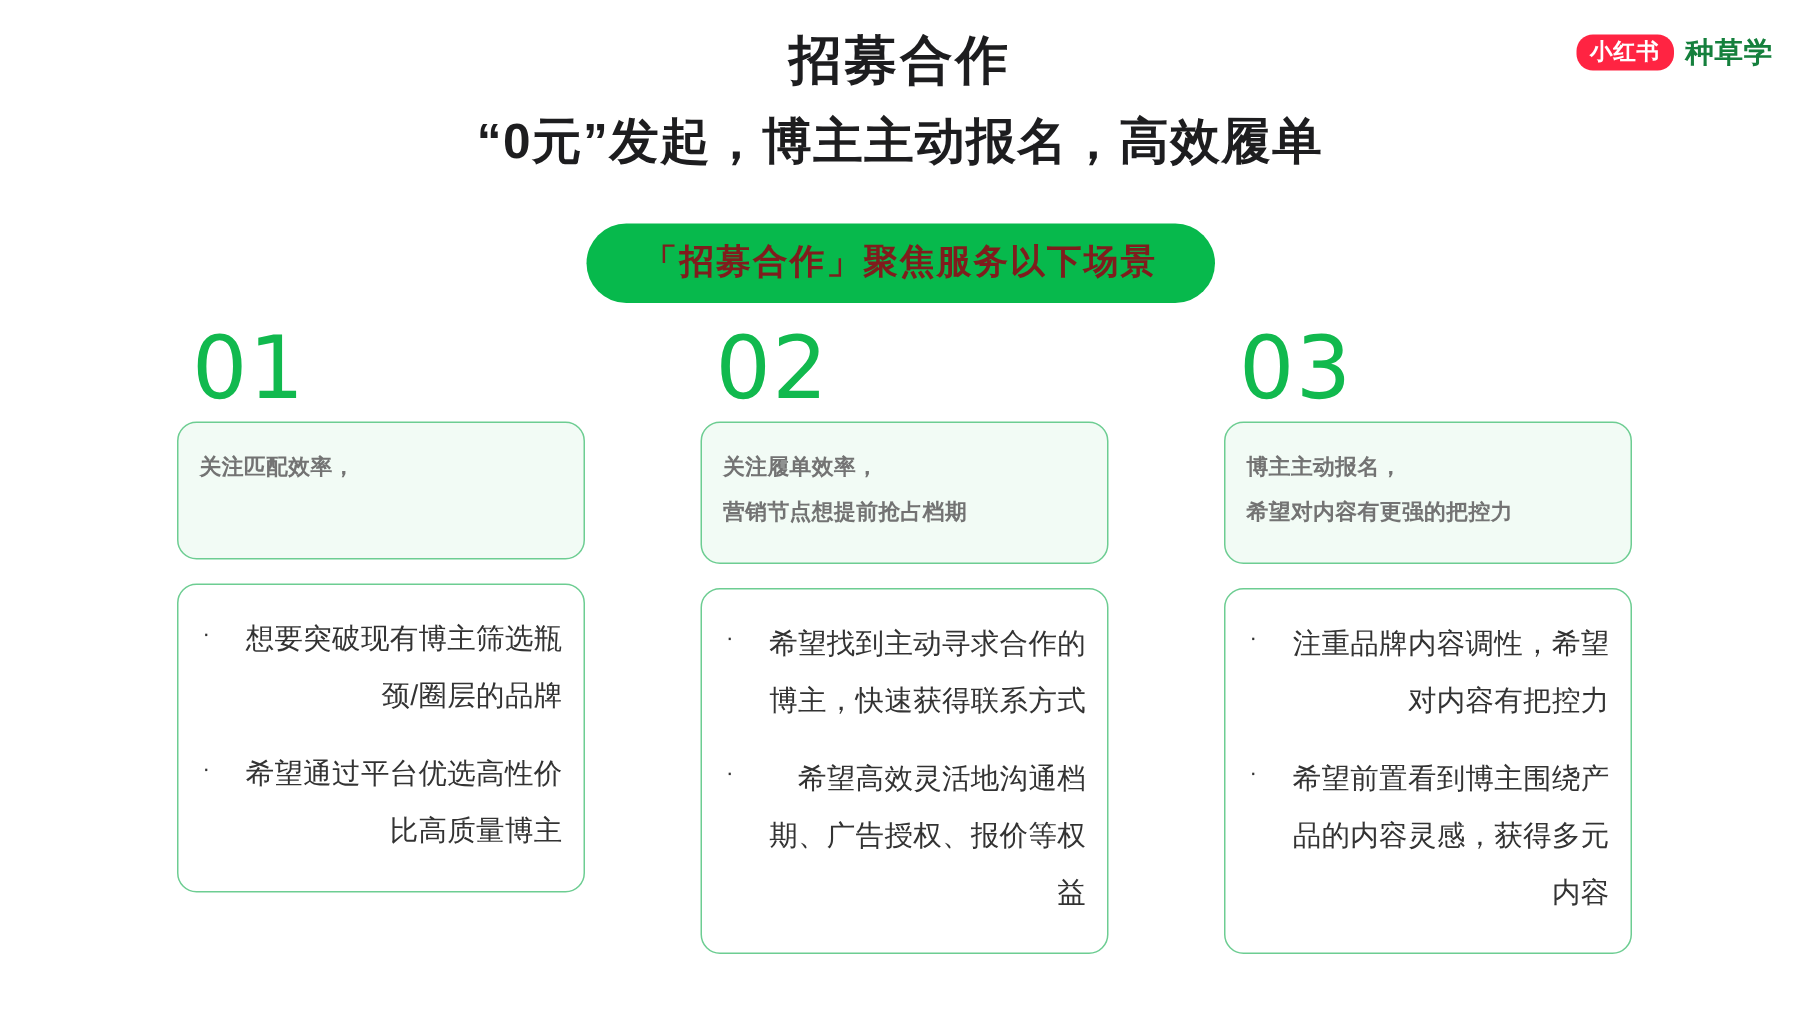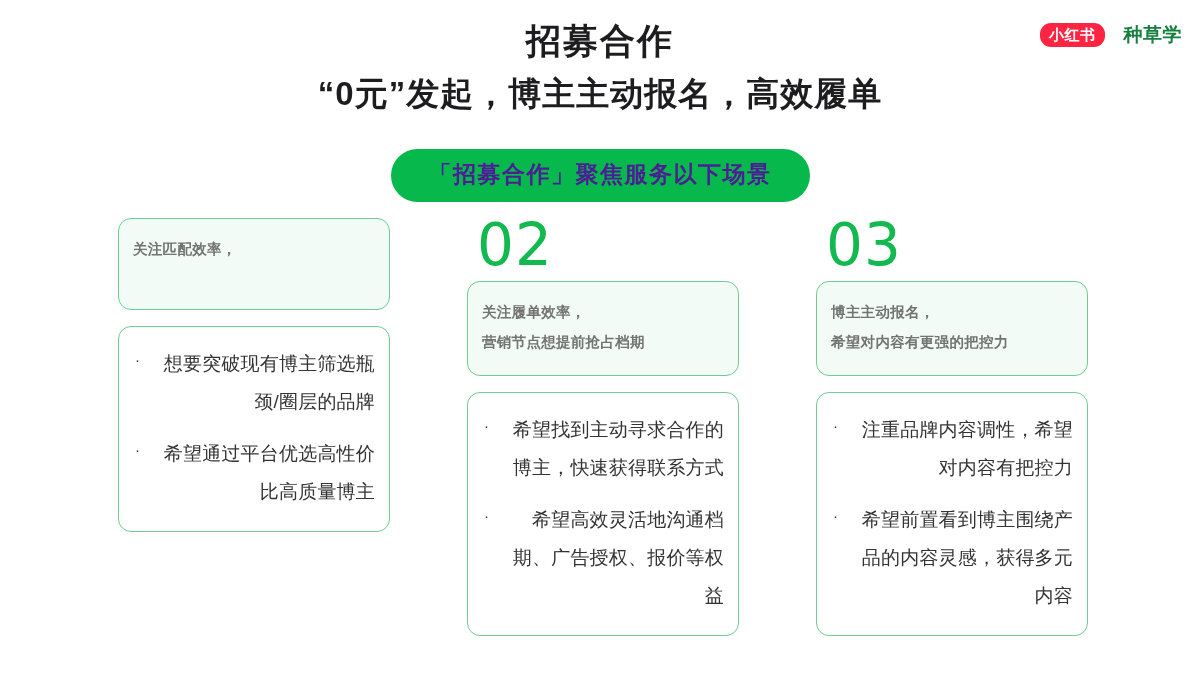--- a/index.html
+++ b/index.html
@@ -19,21 +19,21 @@
     background: #ffffff;
   }
 
   
   .brand {
     position: absolute;
     top: 22px;
     right: 18px;
     display: flex;
     align-items: center;
-    gap: 19px;
+    gap: 8px;
     justify-content: space-between;
   }
   .brand-pill {
     background: #ff2442;
     color: #ffffff;
     font-size: 15px;
     font-weight: bold;
     letter-spacing: 0.5px;
     padding: 3px 9px 4px 9px;
     border-radius: 11px;
@@ -74,21 +74,21 @@
   .banner-wrap {
     position: absolute;
     top: 149px;
     left: 0;
     width: 1200px;
     display: flex;
     justify-content: center;
   }
   .banner-pill {
     background: #07b94c;
-    color: #4c1d95;
+    color: #7f1d1d;
     font-size: 23px;
     font-weight: bold;
     letter-spacing: 1.5px;
     padding: 11px 38px 13px 38px;
     border-radius: 30px;
     line-height: 1.25;
   }
 
   
   .columns {
@@ -176,20 +176,21 @@
     <div class="sub-title">“0元”发起，博主主动报名，高效履单</div>
   </div>
 
   <div class="banner-wrap">
     <div class="banner-pill">「招募合作」聚焦服务以下场景</div>
   </div>
 
   <div class="columns">
 
     <div class="col">
+      <div class="col-number">01</div>
       <div class="card-head">
         <div class="line">关注匹配效率，</div>
       </div>
       <div class="card-body">
         <div class="bullet">
           <span class="bullet-dot">·</span>
           <span class="bullet-text">想要突破现有博主筛选瓶颈/圈层的品牌</span>
         </div>
         <div class="bullet">
           <span class="bullet-dot">·</span>

